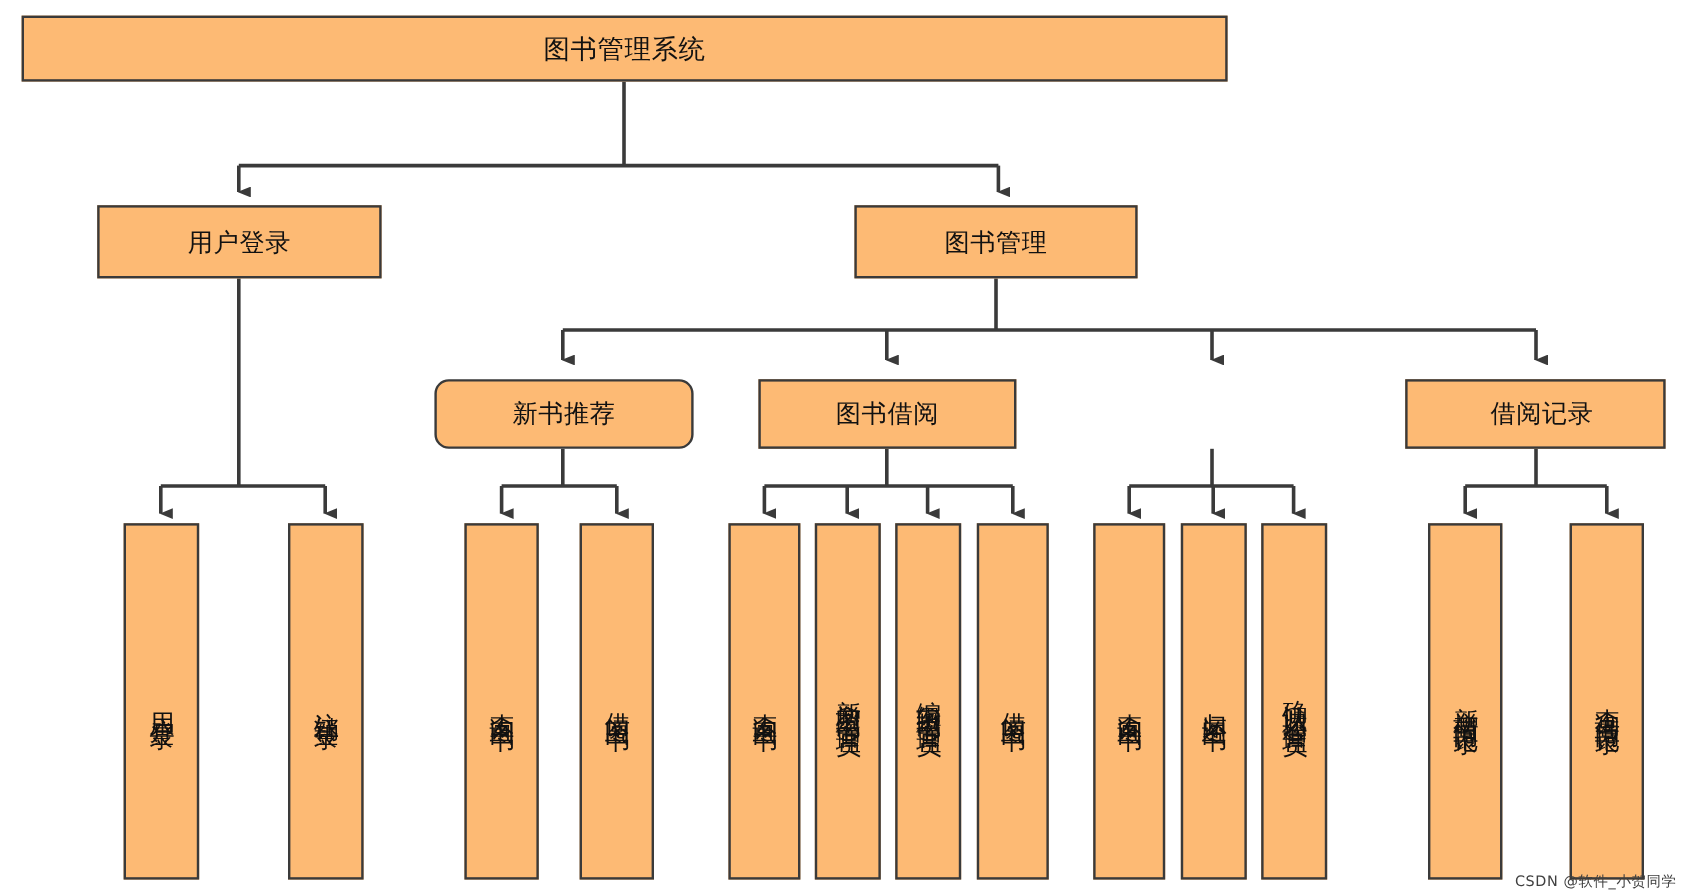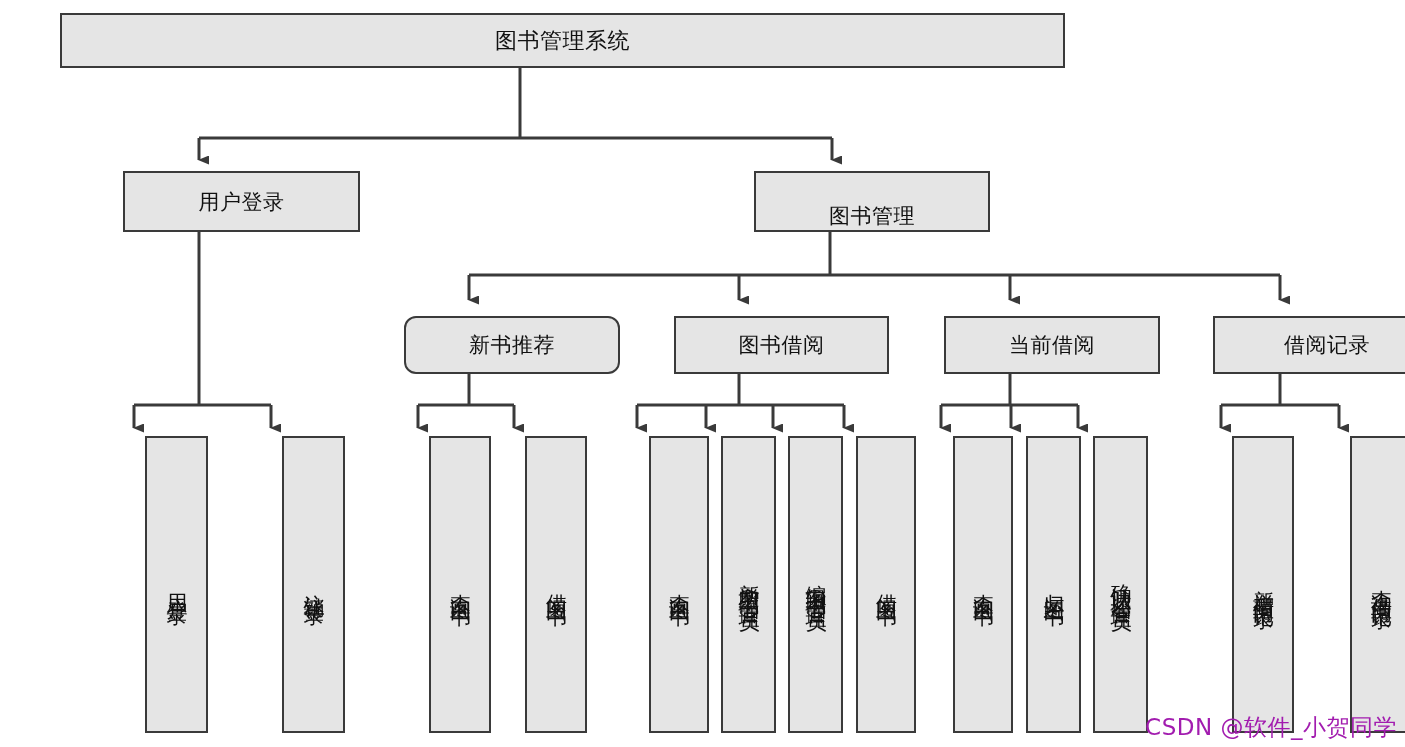--- a/index.html
+++ b/index.html
@@ -21,27 +21,26 @@
     position: absolute;
     left: 0;
     top: 0;
     width: 1405px;
     height: 747px;
     pointer-events: none;
   }
   .node {
     position: absolute;
     box-sizing: border-box;
-    background: #e5e5e5;
+    background: #fdba74;
     border: 2px solid #3a3a3a;
     display: flex;
     align-items: center;
     justify-content: center;
     color: #111111;
-    margin-left: 42px;
   }
   .node.horiz {
     font-size: 21px;
     letter-spacing: 0.5px;
   }
   .node.vert {
     font-size: 21px;
     padding: 4px 0;
   }
   .node.vert .vtext {
@@ -51,22 +50,22 @@
     line-height: 1;
     white-space: nowrap;
   }
   .node.root {
     font-size: 22px;
   }
   .watermark {
     position: absolute;
     right: 8px;
     bottom: 4px;
-    font-size: 23px;
-    color: #a21caf;
+    font-size: 12px;
+    color: #404040;
     letter-spacing: 0.5px;
     white-space: nowrap;
     margin-top: 41px;
   }
 </style>
 </head>
 <body>
 
 <div id="canvas">
 
@@ -120,32 +119,29 @@
     </g>
   </svg>
 
   <div class="node horiz root" style="left:18px; top:13px; width:1005px; height:55px;">
     <span>图书管理系统</span>
   </div>
 
   <div class="node horiz" style="left:81px; top:171px; width:237px; height:61px;">
     <span>用户登录</span>
   </div>
-  <div class="node horiz" style="left:712px; top:171px; width:236px; height:61px;align-items:flex-end;">
+  <div class="node horiz" style="left:712px; top:171px; width:236px; height:61px;">
     <span>图书管理</span>
   </div>
 
   <div class="node horiz" style="left:362px; top:316px; width:216px; height:58px;border-radius:12px;">
     <span>新书推荐</span>
   </div>
   <div class="node horiz" style="left:632px; top:316px; width:215px; height:58px;">
     <span>图书借阅</span>
-  </div>
-  <div class="node horiz" style="left:902px; top:316px; width:216px; height:58px;">
-    <span>当前借阅</span>
   </div>
   <div class="node horiz" style="left:1171px; top:316px; width:217px; height:58px;padding-left:11px;">
     <span>借阅记录</span>
   </div>
 
   <div class="node vert" style="left:103px; top:436px; width:63px; height:297px;">
     <span class="vtext">用户登录</span>
   </div>
   <div class="node vert" style="left:240px; top:436px; width:63px; height:297px;">
     <span class="vtext">注销登录</span>

